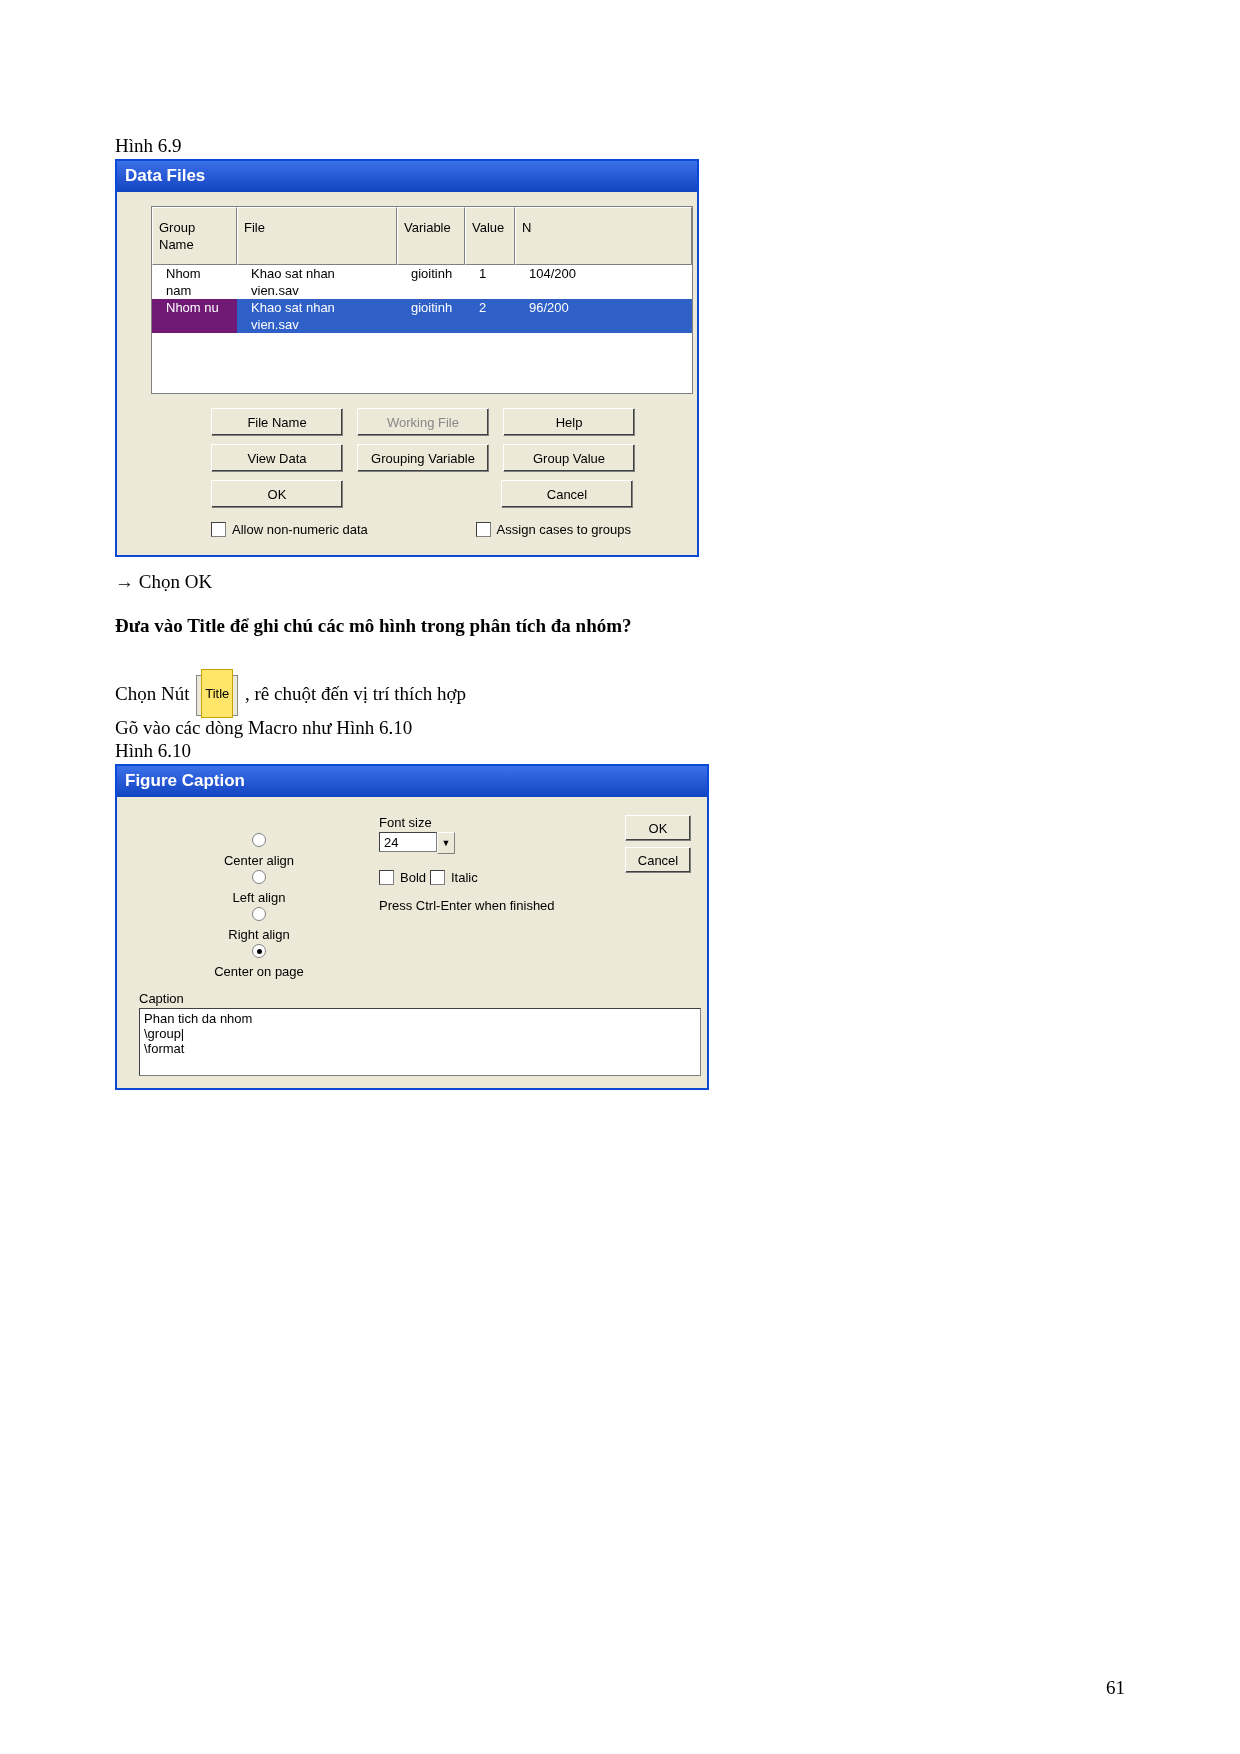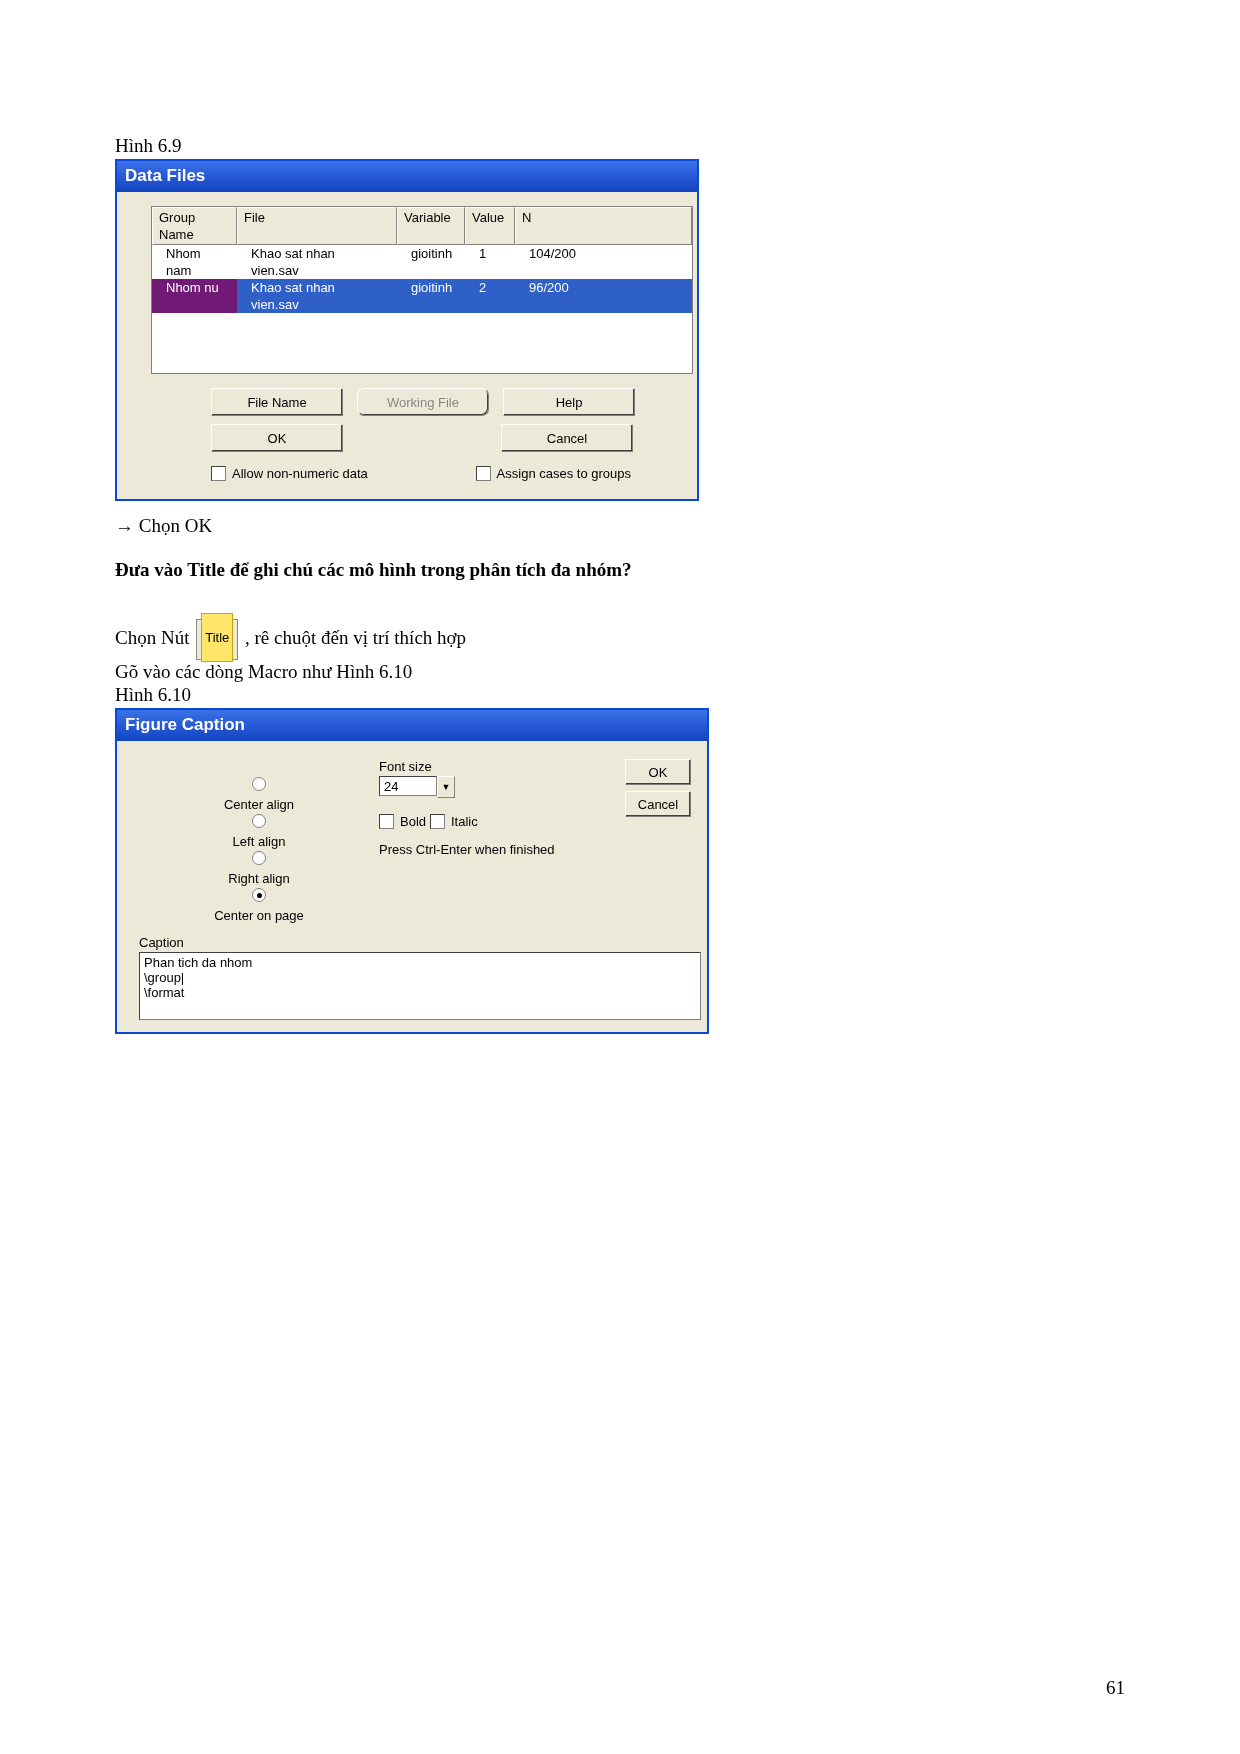--- a/index.html
+++ b/index.html
@@ -51,40 +51,40 @@
   .df-head, .df-row {
     display: flex;
     font-size: 13px;
     line-height: 17px;
   }
   .df-head > div {
     border: 1px solid #fff;
     border-right-color:#808080;
     border-bottom-color:#808080;
     background:#ece9d8;
-    padding:1px 6px;
+    padding:11px 6px;
     box-sizing:border-box;
   }
   .df-row > div { padding: 0 14px; box-sizing:border-box; }
   .df-row.selected { background:#2f60c8; color:white; }
   .df-row.selected > div:first-child { background:#701a75; }
   .col-group{width:85px;} .col-file{width:160px;} .col-var{width:68px;}
   .col-val{width:50px;} .col-n{flex:1;}
   .df-blank { height: 60px; }
 
   .btn {
     display:inline-flex; align-items:center; justify-content:center;
     width:130px; height:26px;
     background:#ece9d8;
     border:1px solid #808080;
     border-top-color:#fff; border-left-color:#fff;
     font-family:Tahoma,Arial,sans-serif; font-size:13px;
     box-shadow: inset -1px -1px #404040;
   }
-  .btn.disabled { color:#888;border-radius:7px; }
+  .btn.disabled { color:#888; }
   .btn-row { display:flex; gap:14px; margin:8px 0 0 74px; }
 
   .chk { display:inline-flex; align-items:center; gap:6px; font-size:13px; }
   .chkbox {
     width:13px; height:13px; background:white;
     border:1px solid #808080; border-top-color:#404040; border-left-color:#404040;
     display:inline-block;
   }
   .chk-row { display:flex; justify-content:space-between; margin:14px 50px 4px 74px; }
 
@@ -174,20 +174,25 @@
         </div>
         <div class="df-blank"></div>
       </div>
 
       <div class="btn-row">
         <span class="btn">File Name</span>
         <span class="btn disabled">Working File</span>
         <span class="btn">Help</span>
       </div>
       <div class="btn-row">
+        <span class="btn">View Data</span>
+        <span class="btn">Grouping Variable</span>
+        <span class="btn">Group Value</span>
+      </div>
+      <div class="btn-row">
         <span class="btn">OK</span>
         <span style="width:130px"></span>
         <span class="btn">Cancel</span>
       </div>
 
       <div class="chk-row">
         <span class="chk">
           <span class="chkbox"></span>
           <span>Allow non-numeric data</span>
         </span>

